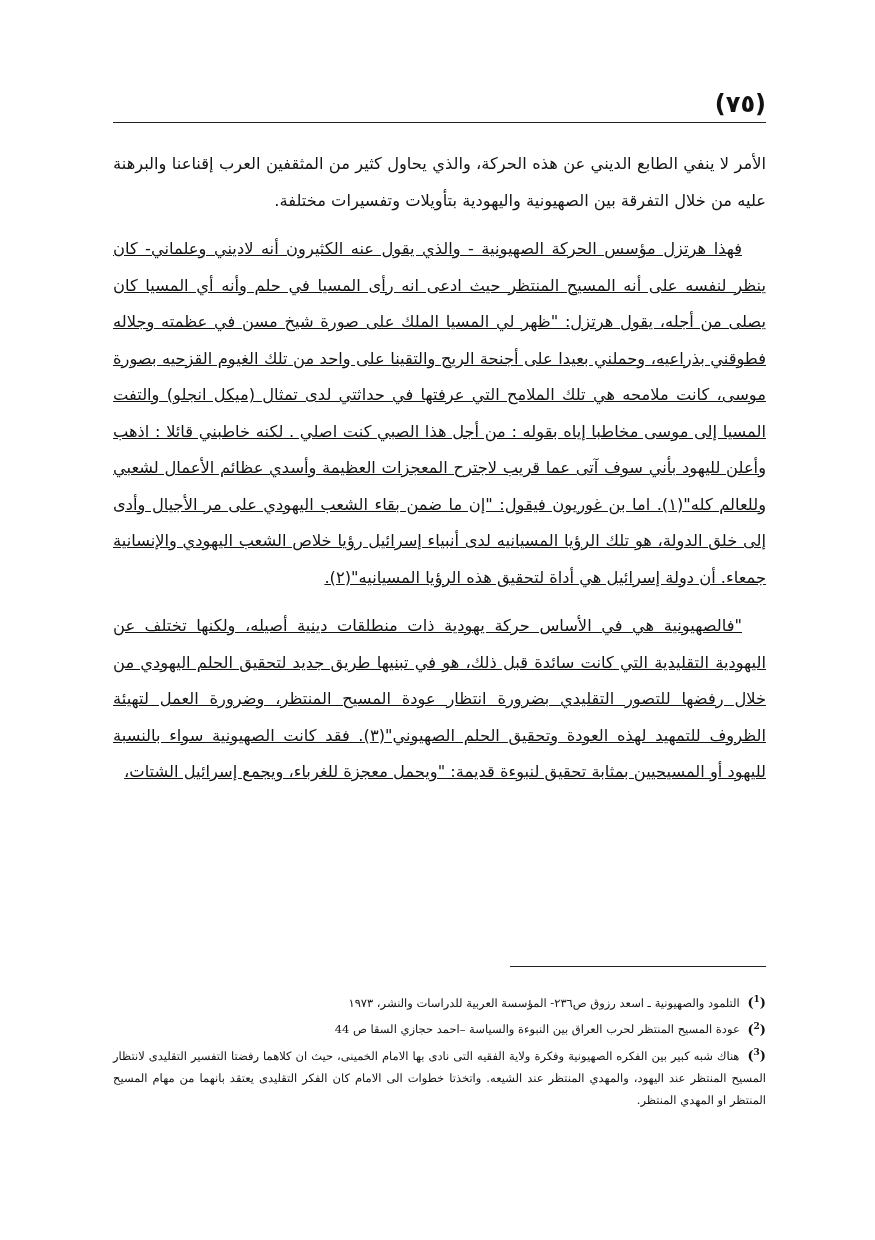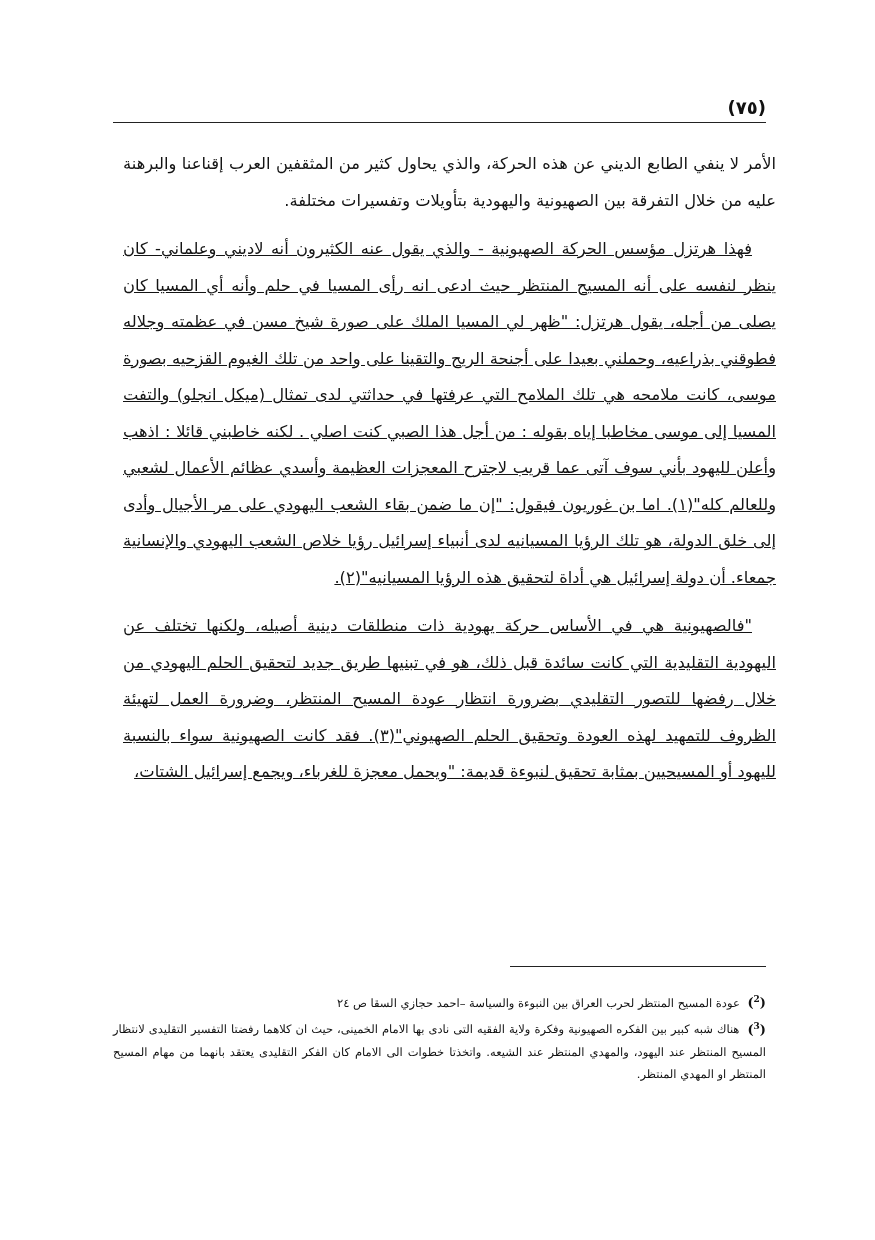--- a/index.html
+++ b/index.html
@@ -29,34 +29,34 @@
       direction: rtl;
       display: flex;
       justify-content: space-between;
       align-items: flex-end;
       font-family: "DejaVu Sans", sans-serif;
       font-weight: bold;
       font-size: 18px;
       color: #111;
     }
     .running-header .page-num {
-      font-size: 18px;
+      font-size: 24px;
       direction: ltr;
     }
     .header-rule {
       position: absolute;
       left: 113px;
       top: 122px;
       width: 653px;
       height: 0;
       border-top: 1.5px solid #222;
     }
     .body-text {
       position: absolute;
-      left: 123px;
+      left: 113px;
       top: 146px;
       width: 653px;
       direction: rtl;
       font-family: "DejaVu Sans", sans-serif;
       font-size: 16.3px;
       line-height: 36.5px;
       color: #141414;
     }
     .body-text p {
       margin: 0 0 12px 0;
@@ -114,22 +114,26 @@
   <div class="body-text">
     <p>الأمر لا ينفي الطابع الديني عن هذه الحركة، والذي يحاول كثير من المثقفين العرب إقناعنا والبرهنة عليه من خلال التفرقة بين الصهيونية واليهودية بتأويلات وتفسيرات مختلفة.</p>
     <p class="indent">فهذا هرتزل مؤسس الحركة الصهيونية - والذي يقول عنه الكثيرون أنه لاديني وعلماني- كان ينظر لنفسه على أنه المسيح المنتظر حيث ادعى انه رأى المسيا في حلم وأنه أي المسيا كان يصلى من أجله، يقول هرتزل: "ظهر لي المسيا الملك على صورة شيخ مسن في عظمته وجلاله فطوقني بذراعيه، وحملني بعيدا على أجنحة الريح والتقينا على واحد من تلك الغيوم القزحيه بصورة موسى، كانت ملامحه هي تلك الملامح التي عرفتها في حداثتي لدى تمثال (ميكل انجلو) والتفت المسيا إلى موسى مخاطبا إياه بقوله : من أجل هذا الصبي كنت اصلي . لكنه خاطبني قائلا : اذهب وأعلن لليهود بأني سوف آتى عما قريب لاجترح المعجزات العظيمة وأسدي عظائم الأعمال لشعبي وللعالم كله"(١). اما بن غوريون فيقول: "إن ما ضمن بقاء الشعب اليهودي على مر الأجيال وأدى إلى خلق الدولة، هو تلك الرؤيا المسيانيه لدى أنبياء إسرائيل رؤيا خلاص الشعب اليهودي والإنسانية جمعاء. أن دولة إسرائيل هي أداة  لتحقيق هذه الرؤيا المسيانيه"(٢).</p>
     <p class="indent">"فالصهيونية هي في الأساس حركة يهودية ذات منطلقات دينية أصيله، ولكنها تختلف عن اليهودية التقليدية التي كانت سائدة قبل ذلك، هو في تبنيها طريق جديد لتحقيق الحلم اليهودي من خلال رفضها للتصور التقليدي بضرورة انتظار عودة المسيح المنتظر، وضرورة العمل لتهيئة الظروف للتمهيد لهذه العودة وتحقيق الحلم الصهيوني"(٣). فقد كانت الصهيونية سواء بالنسبة لليهود أو المسيحيين بمثابة تحقيق لنبوءة قديمة: "ويحمل معجزة للغرباء، ويجمع إسرائيل الشتات،</p>
   </div>
 
   <div class="footnote-rule"></div>
 
   <div class="footnotes">
     <p class="fn">
+      <span class="fn-marker">(<sup>1</sup>)</span>
+      <span>التلمود والصهيونية ـ اسعد رزوق ص٢٣٦- المؤسسة العربية للدراسات والنشر، ١٩٧٣</span>
+    </p>
+    <p class="fn">
       <span class="fn-marker">(<sup>2</sup>)</span>
-      <span>عودة المسيح المنتظر لحرب العراق بين النبوءة والسياسة –احمد حجازي السقا ص ٢٤</span>
+      <span>عودة المسيح المنتظر لحرب العراق بين النبوءة والسياسة –احمد حجازي السقا ص 44</span>
     </p>
     <p class="fn">
       <span class="fn-marker">(<sup>3</sup>)</span>
       <span>هناك شبه كبير بين الفكره الصهيونية وفكرة ولاية الفقيه التى نادى بها الامام الخمينى، حيث ان كلاهما رفضتا التفسير التقليدى لانتظار المسيح المنتظر عند اليهود، والمهدي المنتظر عند الشيعه. واتخذتا خطوات الى الامام كان الفكر التقليدى يعتقد بانهما من مهام المسيح المنتظر او المهدي المنتظر.</span>
     </p>
   </div>
 
 </div>
 
 </body></html>

